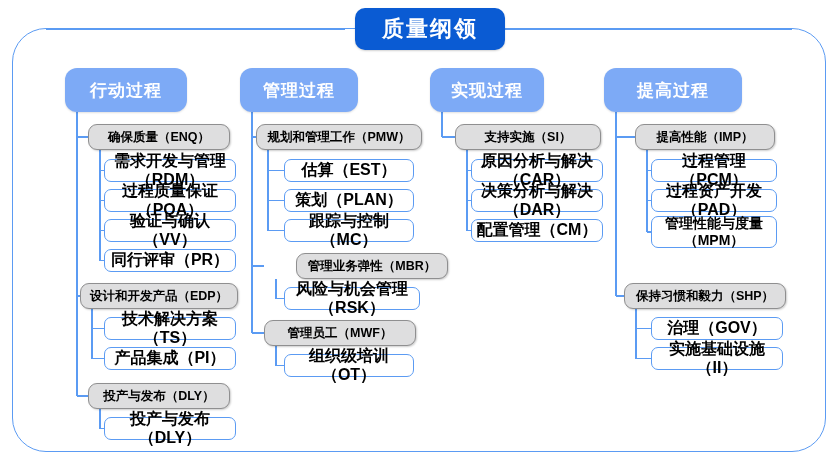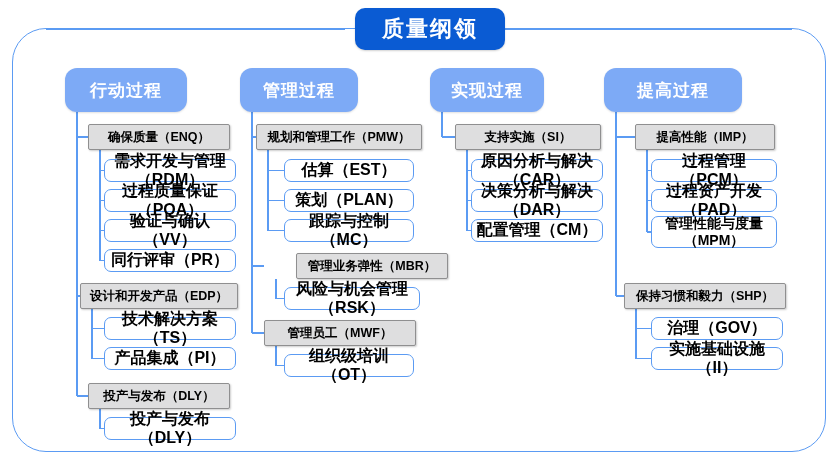--- a/index.html
+++ b/index.html
@@ -55,21 +55,21 @@
     font-size:17px;
     font-weight:700;
     letter-spacing:1px;
     z-index:5;
     box-shadow:0 1px 2px rgba(0,0,0,.12);
   }
 
   .group-box{
     background:#dededf;
     border:1.4px solid #8f8f90;
-    border-radius:2px;
+    border-radius:9px;
     color:#000000;
     font-size:12.5px;
     font-weight:700;
     box-shadow:1px 1px 2px rgba(0,0,0,.20);
   }
 
   .leaf-box{
     background:#ffffff;
     border:1.2px solid #5b9bf3;
     border-radius:7px;

